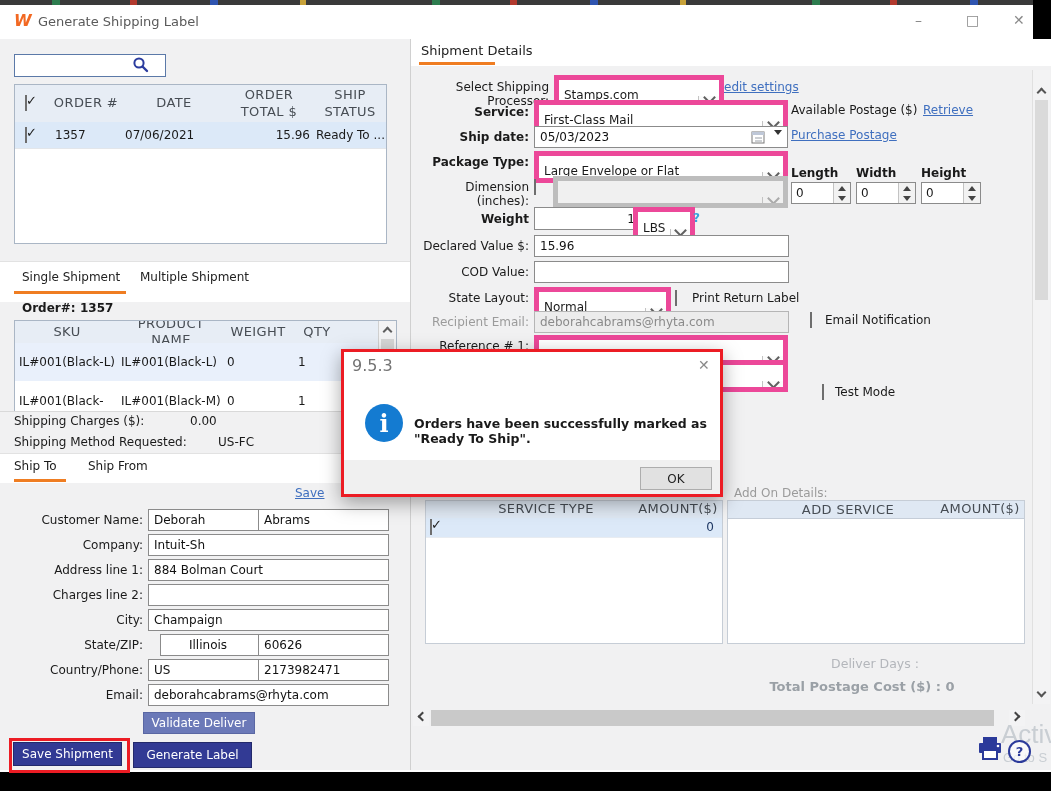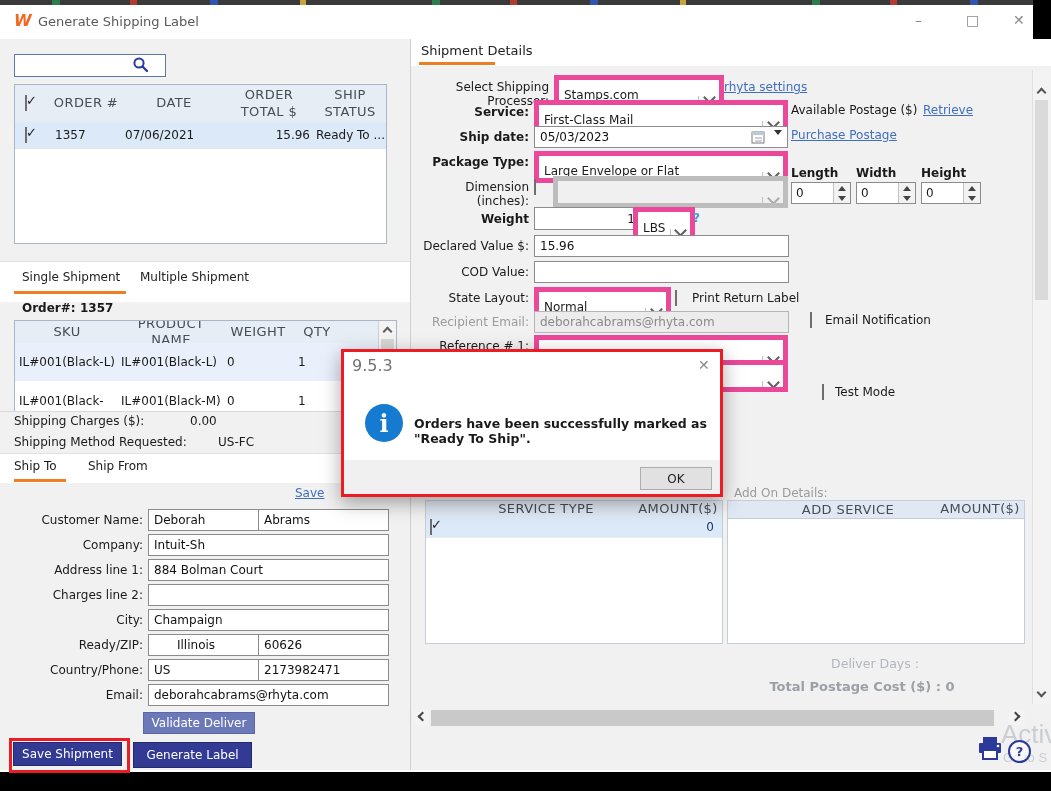--- a/index.html
+++ b/index.html
@@ -174,22 +174,22 @@
     <span class="abs right" style="left:20px;top:549px;width:123px;">Charges line 2:</span>
     <div class="abs tb" style="left:148px;top:545px;width:229px;height:20px;">
         <span></span>
       </div>
 
     <span class="abs right" style="left:20px;top:574px;width:123px;">City:</span>
     <div class="abs tb" style="left:148px;top:570px;width:229px;height:20px;">
         <span>Champaign</span>
       </div>
 
-    <span class="abs right" style="left:20px;top:599px;width:123px;">Ready/ZIP:</span>
-    <div class="abs tb" style="left:148px;top:595px;width:106px;height:20px;padding-left:28px;">
+    <span class="abs right" style="left:20px;top:599px;width:123px;">State/ZIP:</span>
+    <div class="abs tb" style="left:160px;top:595px;width:106px;height:20px;padding-left:28px;">
         <span>Illinois</span>
       </div>
     <div class="abs tb" style="left:258px;top:595px;width:119px;height:20px;">
         <span>60626</span>
       </div>
 
     <span class="abs right" style="left:20px;top:624px;width:123px;">Country/Phone:</span>
     <div class="abs tb" style="left:148px;top:620px;width:106px;height:20px;">
         <span>US</span>
       </div>
@@ -224,21 +224,21 @@
     </div>
 
     
     <span class="abs right" style="left:8px;top:41px;width:130px;">Select Shipping Processor:</span>
     <div class="abs dd" style="left:143px;top:36px;width:160px;height:22px;">
       <span class="val">Stamps.com</span>
         <span class="btn">
           <span class="chev"></span>
         </span>
     </div>
-    <a class="abs link" style="left:313px;top:41px;">rhyta settings</a>
+    <a class="abs link" style="left:313px;top:41px;">edit settings</a>
 
     
     <span class="abs right b" style="left:8px;top:66px;width:110px;">Service:</span>
     <div class="abs dd" style="left:123px;top:61px;width:244px;height:22px;">
       <span class="val">First-Class Mail</span>
         <span class="btn">
           <span class="chev"></span>
         </span>
     </div>
     <span class="abs" style="left:380px;top:64px;">Available Postage ($)</span>

